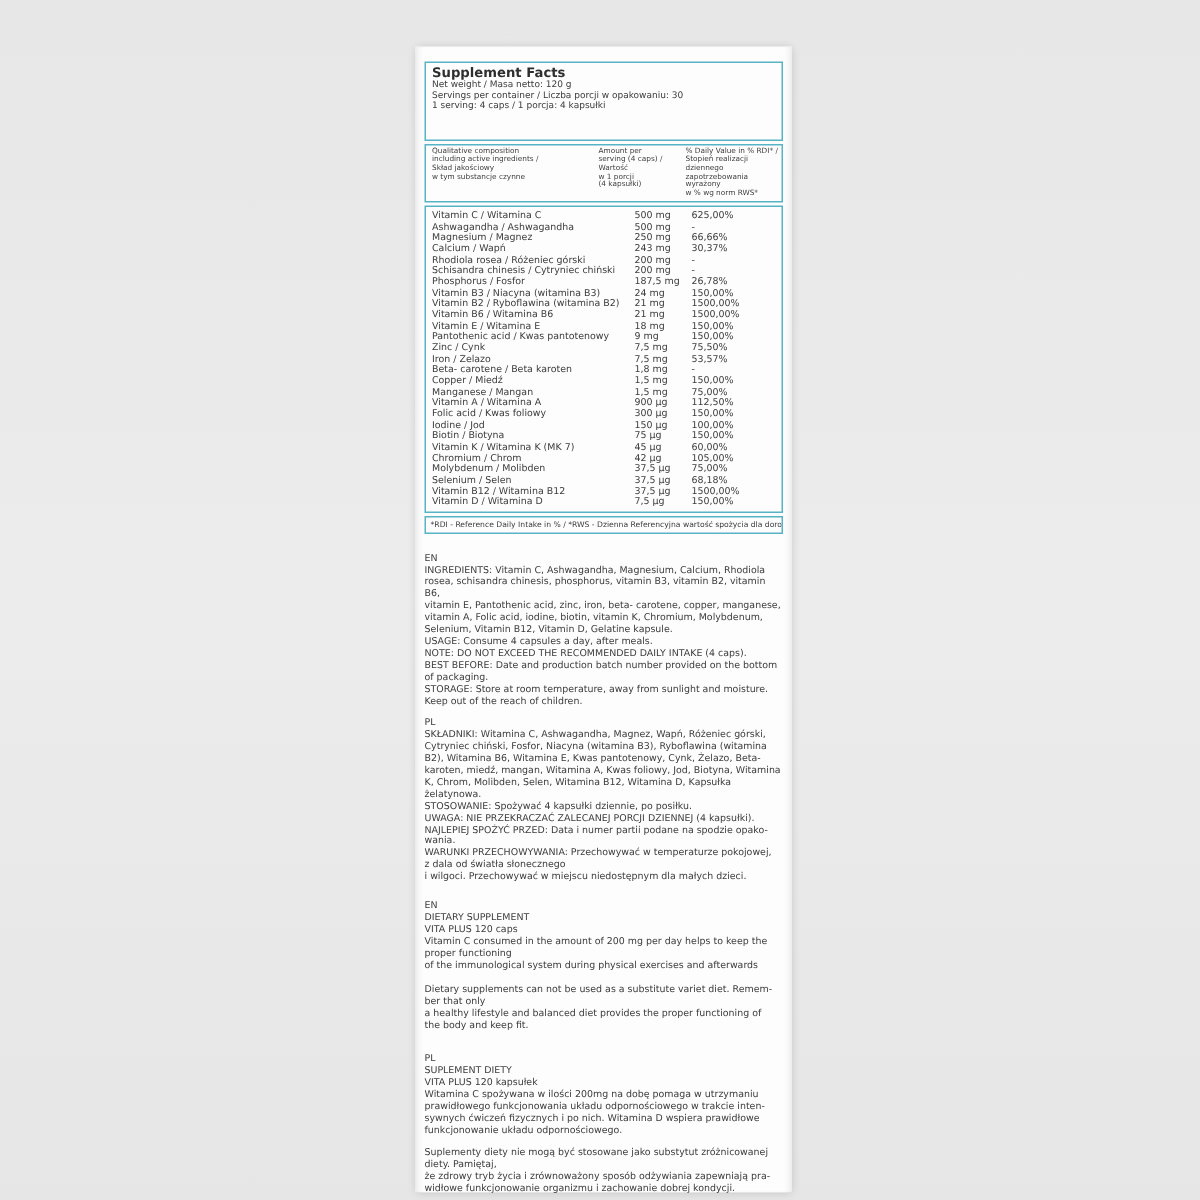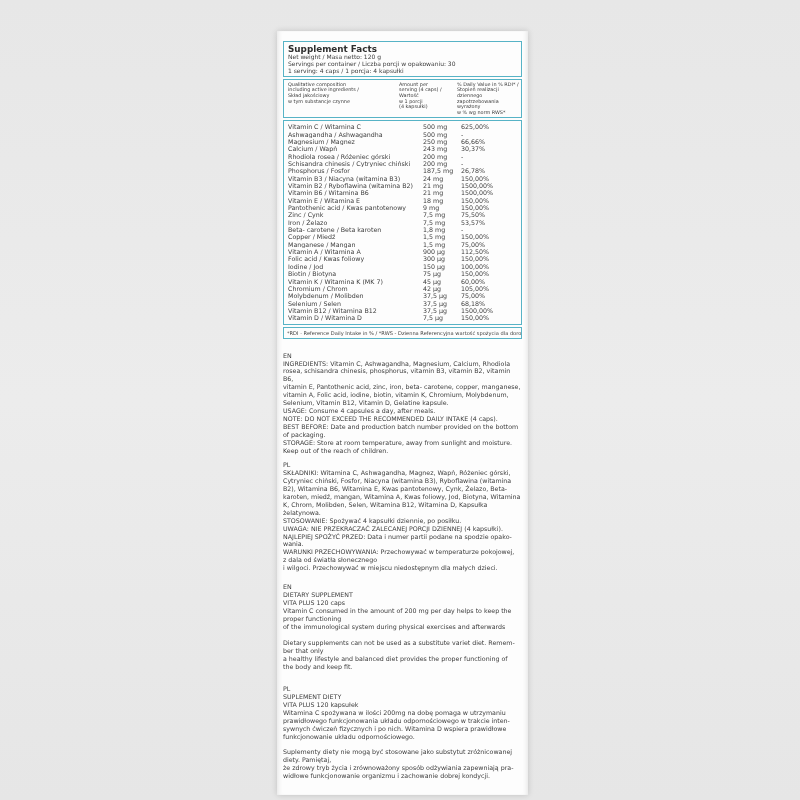--- a/index.html
+++ b/index.html
@@ -13,21 +13,21 @@
   .page{position:relative;width:800px;height:800px;overflow:hidden;
     background:linear-gradient(180deg,#e7e7e7 0%,#ececec 50%,#e6e6e6 100%);}
   .strip{
     position:absolute;left:277px;top:31px;width:251px;height:764px;
     background:#fdfdfd;
     box-shadow:0 0 6px rgba(0,0,0,0.16),
                inset 4px 0 5px -3px rgba(0,0,0,0.10),
                inset -4px 0 5px -3px rgba(0,0,0,0.10);
   }
   .box{border:1.5px solid #57b3c6;margin:0 6px 2px 6px;background:#fdfdfd;}
-  .facts{margin-top:10px;padding:2px 4px 1px 4px;}
+  .facts{margin-top:10px;padding:2px 4px 18px 4px;}
   .facts-title{font-size:8.8px;font-weight:bold;line-height:10px;color:#2e2e2e;}
   .facts-line{font-size:6px;line-height:6.9px;}
   .thead{display:flex;padding:2px 0;font-size:4.9px;line-height:5.6px;}
   .hcell.hname{flex:1;padding-left:4px;}
   .hcell.hamt{width:58px;}
   .hcell.hdv{width:62px;padding-right:2px;}
   .pre{white-space:pre-line;}
   .rows{padding:2px 0;}
   .nrow{display:flex;font-size:6.3px;line-height:7.35px;}
   .ncell.name{flex:1;padding-left:4px;white-space:nowrap;overflow:hidden;}

